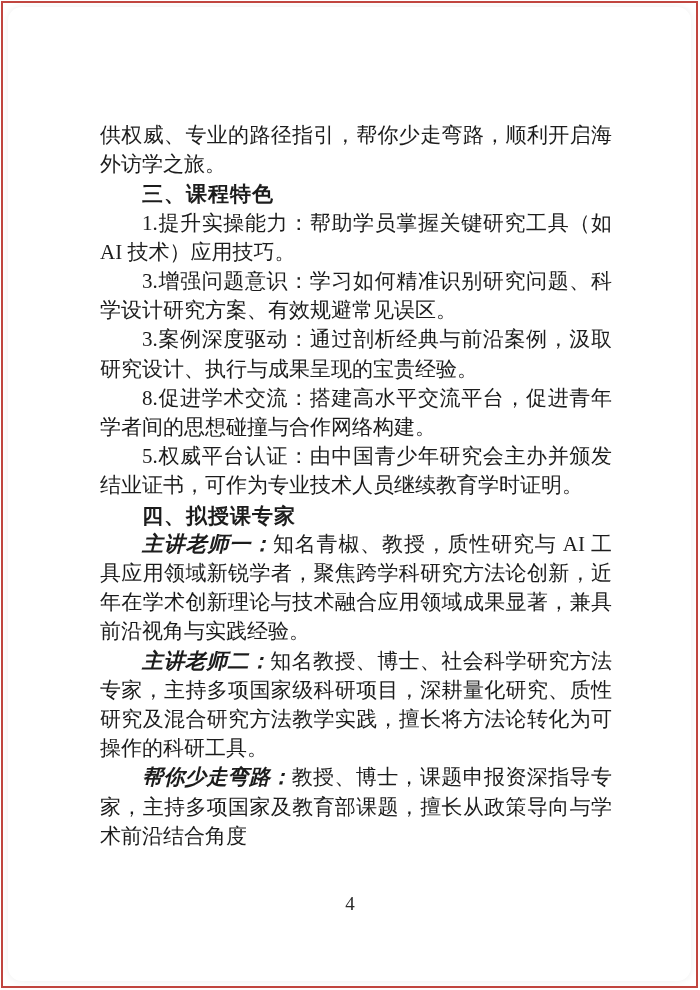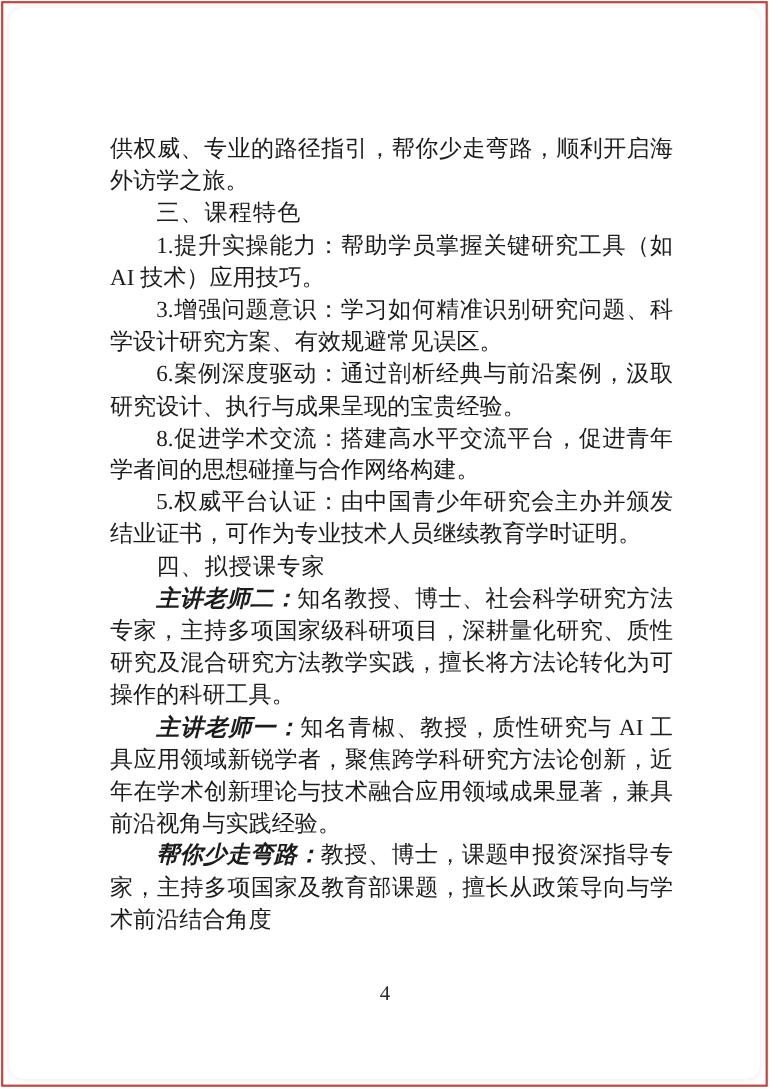--- a/index.html
+++ b/index.html
@@ -51,21 +51,21 @@
   }
   .content p {
     margin: 0;
     text-indent: 2em;
   }
   .content p.no-indent {
     text-indent: 0;
   }
   .heading {
     font-family: "Liberation Sans", sans-serif;
-    font-weight: normal;
+    font-weight: bold;
     letter-spacing: 1px;
   }
   .speaker-lead {
     font-weight: bold;
     font-style: italic;
   }
   .page-number {
     position: absolute;
     top: 893px;
     left: 0;
@@ -84,27 +84,27 @@
   <div class="inner-card"></div>
 
   <div class="content">
     <p class="no-indent">供权威、专业的路径指引，帮你少走弯路，顺利开启海外访学之旅。</p>
 
     <p class="heading">三、课程特色</p>
 
 
     <p>1.提升实操能力：帮助学员掌握关键研究工具（如 AI 技术）应用技巧。</p>
     <p>3.增强问题意识：学习如何精准识别研究问题、科学设计研究方案、有效规避常见误区。</p>
-    <p>6.案例深度驱动：通过剖析经典与前沿案例，汲取研究设计、执行与成果呈现的宝贵经验。</p>
+    <p>3.案例深度驱动：通过剖析经典与前沿案例，汲取研究设计、执行与成果呈现的宝贵经验。</p>
     <p>8.促进学术交流：搭建高水平交流平台，促进青年学者间的思想碰撞与合作网络构建。</p>
     <p>5.权威平台认证：由中国青少年研究会主办并颁发结业证书，可作为专业技术人员继续教育学时证明。</p>
 
     <p class="heading">四、拟授课专家</p>
 
+    <p><span class="speaker-lead">主讲老师一：</span><span>知名青椒、教授，质性研究与 AI 工具应用领域新锐学者，聚焦跨学科研究方法论创新，近年在学术创新理论与技术融合应用领域成果显著，兼具前沿视角与实践经验。</span></p>
+
     <p><span class="speaker-lead">主讲老师二：</span><span>知名教授、博士、社会科学研究方法专家，主持多项国家级科研项目，深耕量化研究、质性研究及混合研究方法教学实践，擅长将方法论转化为可操作的科研工具。</span></p>
-
-    <p><span class="speaker-lead">主讲老师一：</span><span>知名青椒、教授，质性研究与 AI 工具应用领域新锐学者，聚焦跨学科研究方法论创新，近年在学术创新理论与技术融合应用领域成果显著，兼具前沿视角与实践经验。</span></p>
 
     <p><span class="speaker-lead">帮你少走弯路：</span><span>教授、博士，课题申报资深指导专家，主持多项国家及教育部课题，擅长从政策导向与学术前沿结合角度</span></p>
   </div>
 
   <div class="page-number">4</div>
 </div>
 
 </body></html>

